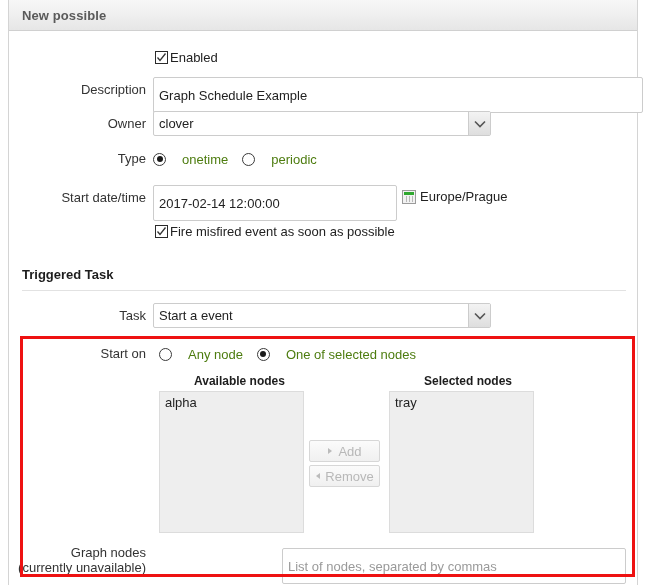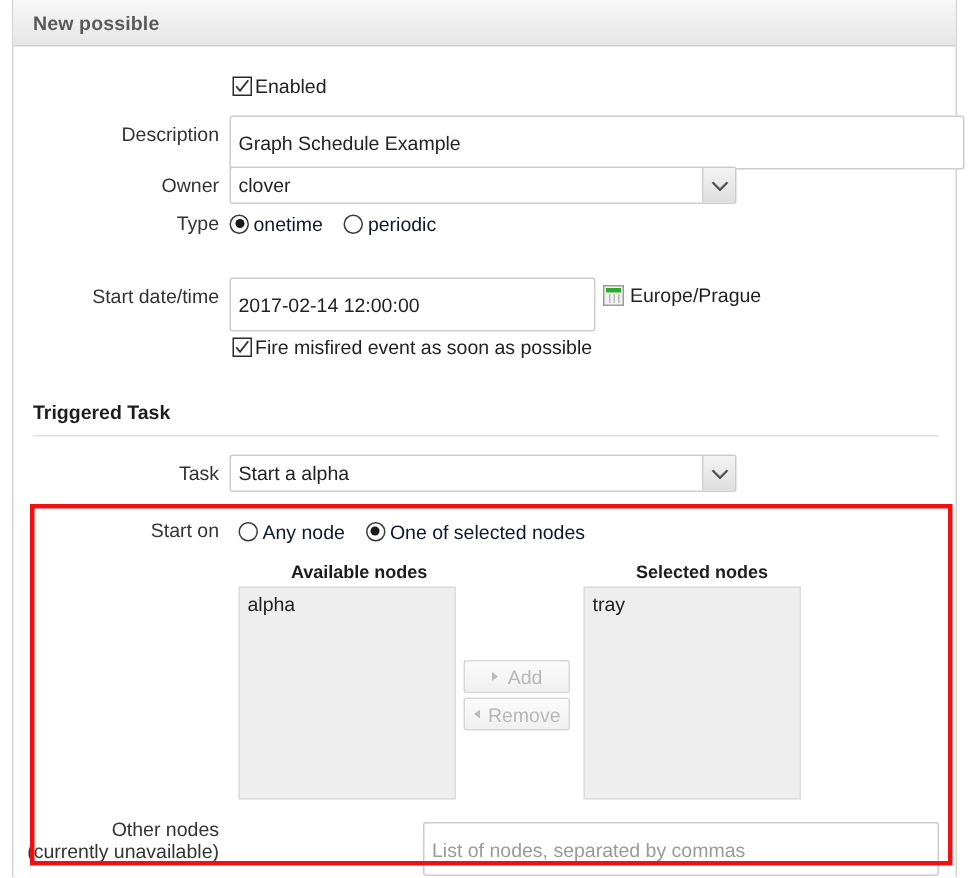--- a/index.html
+++ b/index.html
@@ -158,24 +158,24 @@
     content: "";
     position: absolute;
     left: 2.5px;
     top: 2.5px;
     width: 6px;
     height: 6px;
     border-radius: 50%;
     background: #1a1a1a;
   }
   .radio-label {
-    margin-left: 3px;
+    margin-left: 16px;
     margin-right: 14px;
     font-size: 13px;
-    color: #0f172a;
+    color: #4d7c0f;
   }
 
   
   .section-title {
     position: absolute;
     left: 13px;
     font-size: 13px;
     font-weight: bold;
     color: #1d1d1d;
   }
@@ -312,21 +312,21 @@
       <div class="selectwrap fcontrol" style="width:338px; top:0;">
         <span class="sel-value">clover</span>
         <span class="sel-btn">
           <svg width="12" height="8" viewBox="0 0 12 8">
             <path d="M1 1.5 L6 6.5 L11 1.5" stroke="#555555" stroke-width="1.6" fill="none"></path>
           </svg>
         </span>
       </div>
     </div>
 
-    <div class="row" style="top:136px;">
+    <div class="row" style="top:146px;">
       <div class="flabel">Type</div>
       <div class="fcontrol" style="top:0; display:flex; align-items:center; height:26px;">
         <span class="radio checked"></span>
         <span class="radio-label">onetime</span>
         <span class="radio"></span>
         <span class="radio-label">periodic</span>
       </div>
     </div>
 
     <div class="row" style="top:185px;">
@@ -351,21 +351,21 @@
       </span>
       <span class="cbox-label">Fire misfired event as soon as possible</span>
     </div>
 
     <div class="section-title" style="top:267px;">Triggered Task</div>
     <div class="section-rule" style="top:290px;"></div>
 
     <div class="row" style="top:303px;">
       <div class="flabel">Task</div>
       <div class="selectwrap fcontrol" style="width:338px; top:0;">
-        <span class="sel-value">Start a alpha</span>
+        <span class="sel-value">Start a event</span>
         <span class="sel-btn">
           <svg width="12" height="8" viewBox="0 0 12 8">
             <path d="M1 1.5 L6 6.5 L11 1.5" stroke="#555555" stroke-width="1.6" fill="none"></path>
           </svg>
         </span>
       </div>
     </div>
 
     <div class="row" style="top:341px;">
       <div class="flabel">Start on</div>
@@ -394,21 +394,21 @@
       </svg>
       <span>Remove</span>
     </div>
 
     <div class="list-title" style="left:380px; top:374px;">Selected nodes</div>
     <div class="listbox" style="left:380px; top:391px; width:145px; height:142px;">
       <div class="opt">tray</div>
     </div>
 
     <div class="other-label" style="left:0px; top:545px;">
-      <div>Other nodes</div>
+      <div>Graph nodes</div>
       <div>(currently unavailable)</div>
     </div>
     <input class="textinput" style="position: absolute; left: 273px; top: 548px; width: 344px;" type="text" placeholder="List of nodes, separated by commas">
 
   </div>
 
   <div class="redbox"></div>
 
 </div>
 

